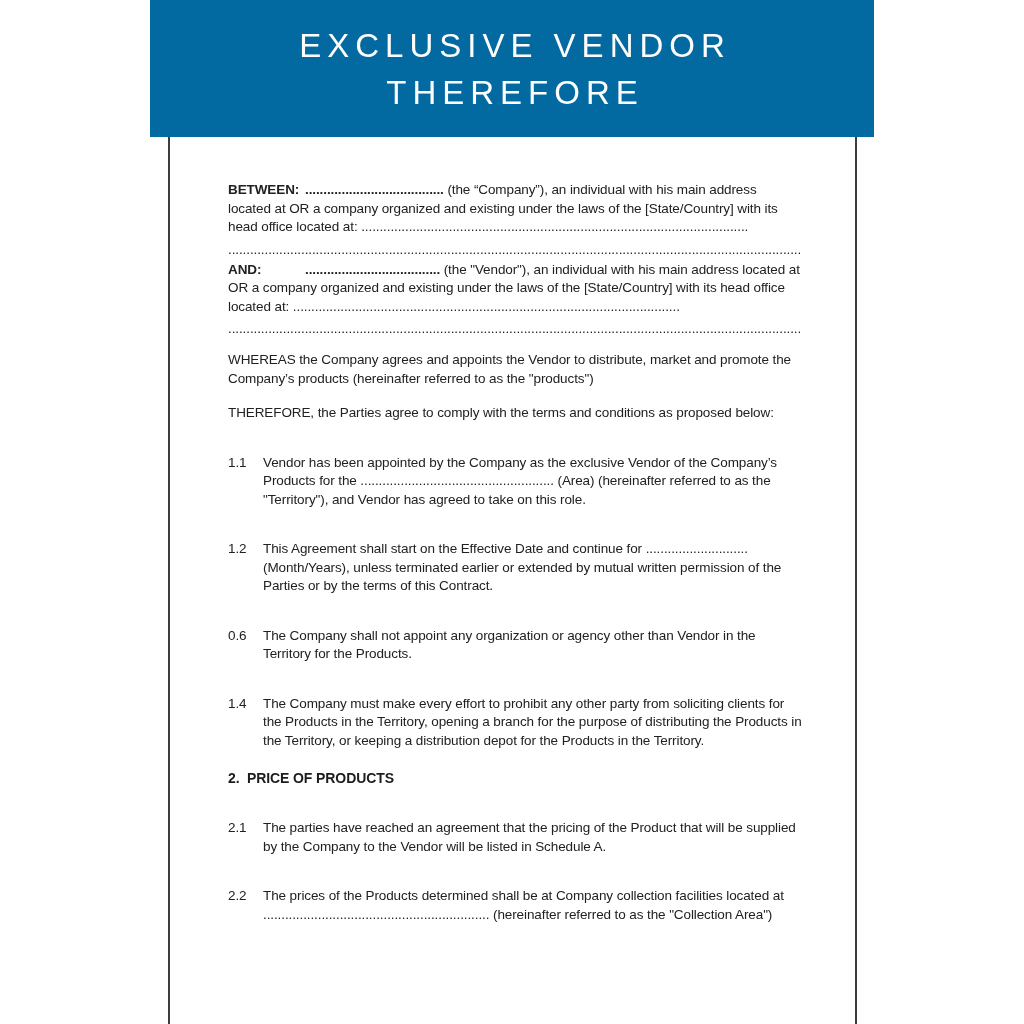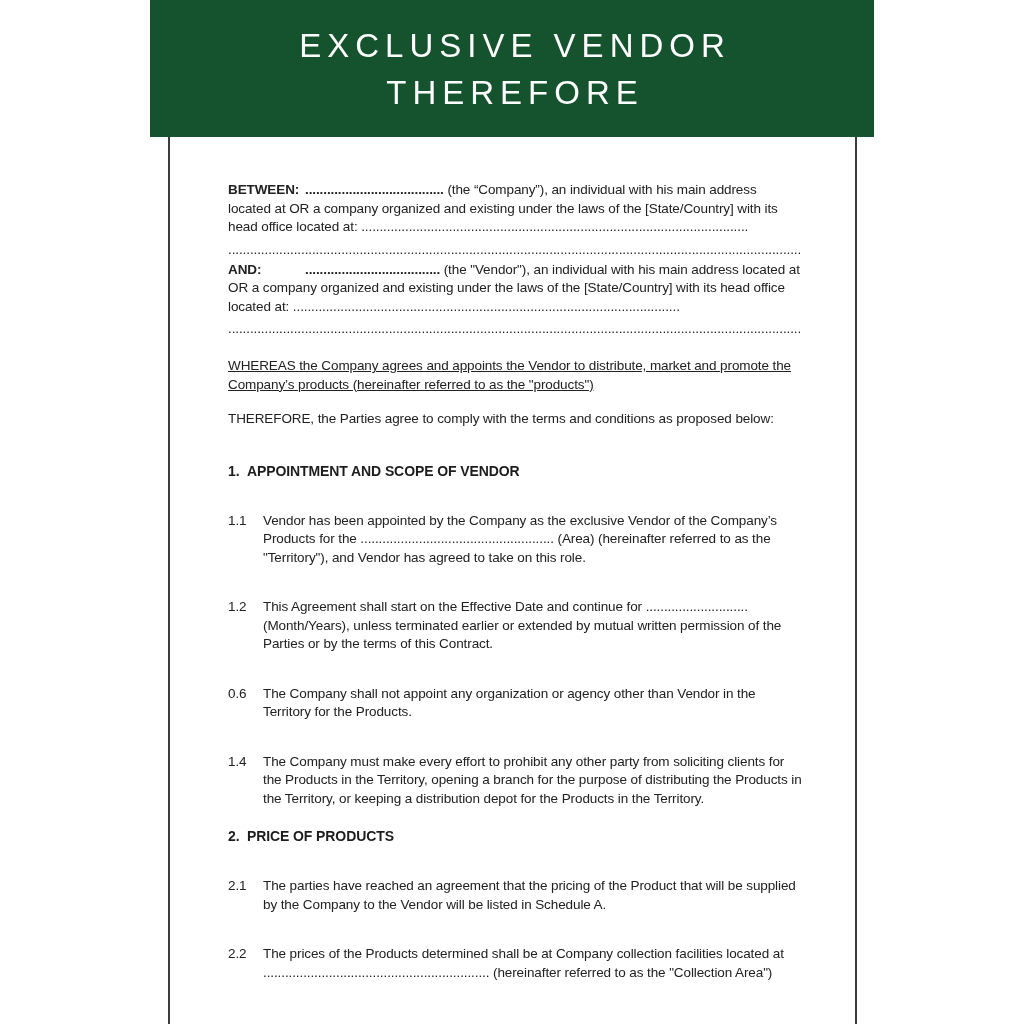--- a/index.html
+++ b/index.html
@@ -16,21 +16,21 @@
     height: 1024px;
     background: #ffffff;
   }
   
   .header-band {
     position: absolute;
     left: 150px;
     top: 0;
     width: 724px;
     height: 137px;
-    background: #14532d;
+    background: #0369a1;
     display: flex;
     flex-direction: column;
     align-items: center;
     justify-content: center;
   }
   .doc-title-line {
     color: #fdfdfd;
     font-size: 33px;
     font-weight: 300;
     letter-spacing: 6px;
@@ -69,21 +69,21 @@
     min-width: 77px;
   }
   .dots { word-break: keep-all; }
   .dots-line {
     margin-top: 4px;
     height: 19px;
     overflow: hidden;
     white-space: nowrap;
   }
   .party.and { margin-top: 1px; }
-  .whereas { margin-top: 18px; text-decoration: underline; }
+  .whereas { margin-top: 12px; }
   .therefore { margin-top: 16px; }
   .section-heading {
     margin: 33px 0 0 0;
     font-size: 14px;
     font-weight: 700;
     line-height: 19px;
     color: #1c1c1c;
   }
   .section-heading.second { margin-top: 19px; }
   .sec-num { display: inline-block; min-width: 19px; }
@@ -116,21 +116,20 @@
     <div class="dots-line">......................................................................................................................................................................................................................................</div>
 
     <p class="para party and"><span class="label">AND:</span><span class="b dots">.....................................</span><span> (the "Vendor"), an individual with his main address located at OR a company organized and existing under the laws of the [State/Country] with its head office located at: </span><span class="dots">..........................................................................................................</span></p>
 
     <div class="dots-line">......................................................................................................................................................................................................................................</div>
 
     <p class="para whereas">WHEREAS the Company agrees and appoints the Vendor to distribute, market and promote the Company’s products (hereinafter referred to as the "products")</p>
 
     <p class="para therefore">THEREFORE, the Parties agree to comply with the terms and conditions as proposed below:</p>
 
-    <h2 class="section-heading"><span class="sec-num">1.</span><span class="sec-title">APPOINTMENT AND SCOPE OF VENDOR</span></h2>
 
     <div class="item">
       <div class="item-number">1.1</div>
       <div class="item-text"><span>Vendor has been appointed by the Company as the exclusive Vendor of the Company’s Products for the </span><span class="dots">.....................................................</span><span> (Area) (hereinafter referred to as the "Territory"), and Vendor has agreed to take on this role.</span></div>
     </div>
 
     <div class="item">
       <div class="item-number">1.2</div>
       <div class="item-text"><span>This Agreement shall start on the Effective Date and continue for </span><span class="dots">............................</span><span> (Month/Years), unless terminated earlier or extended by mutual written permission of the Parties or by the terms of this Contract.</span></div>
     </div>

